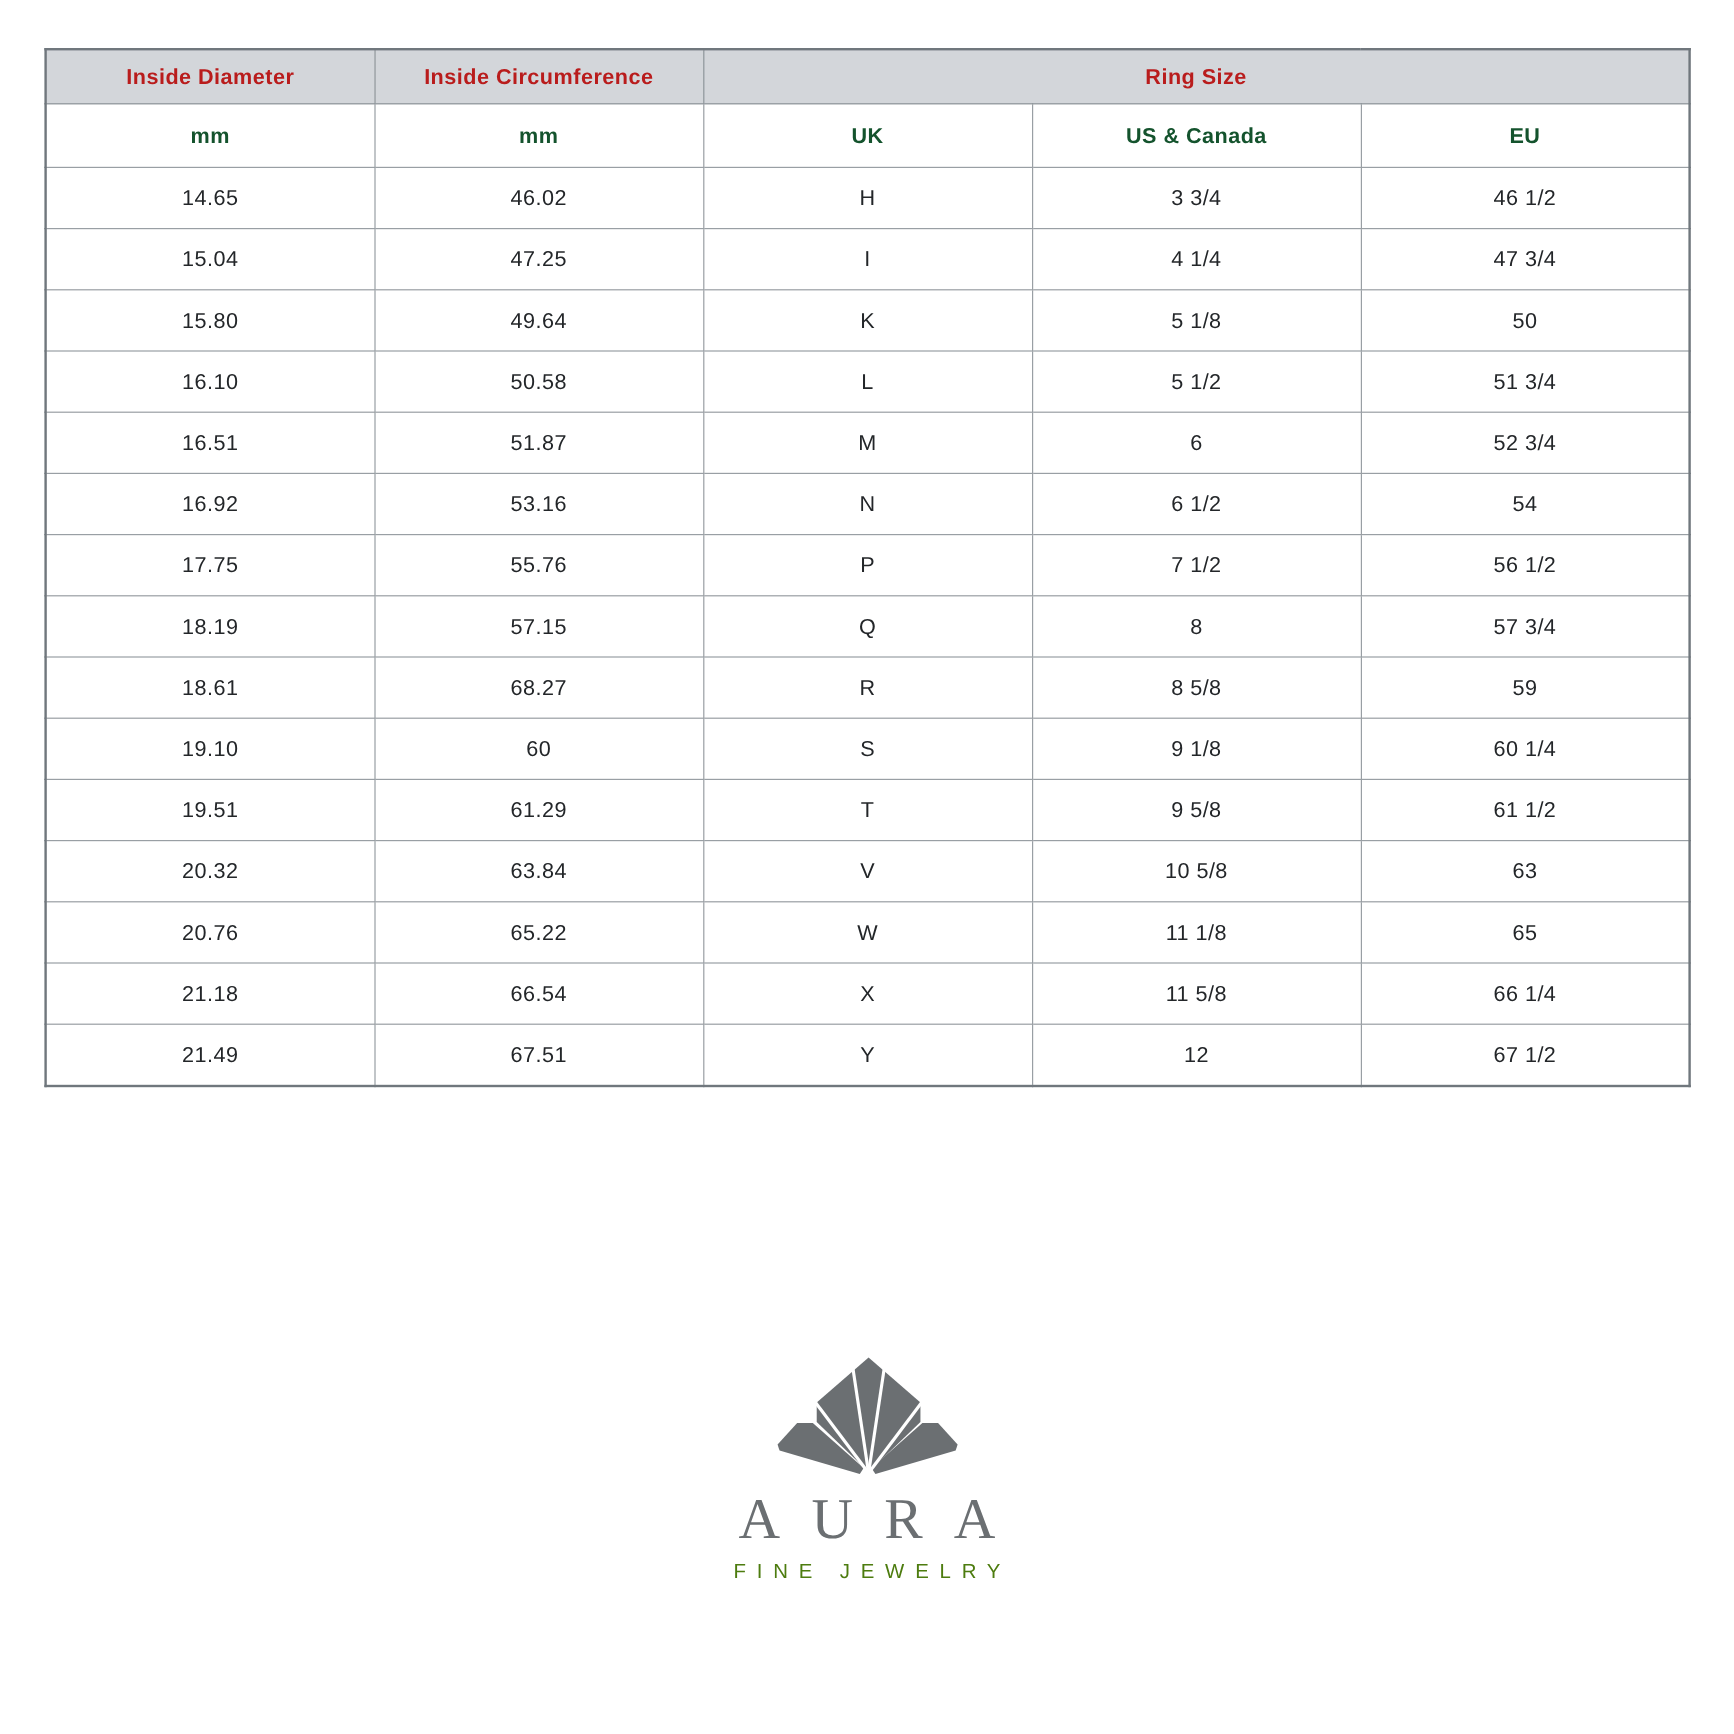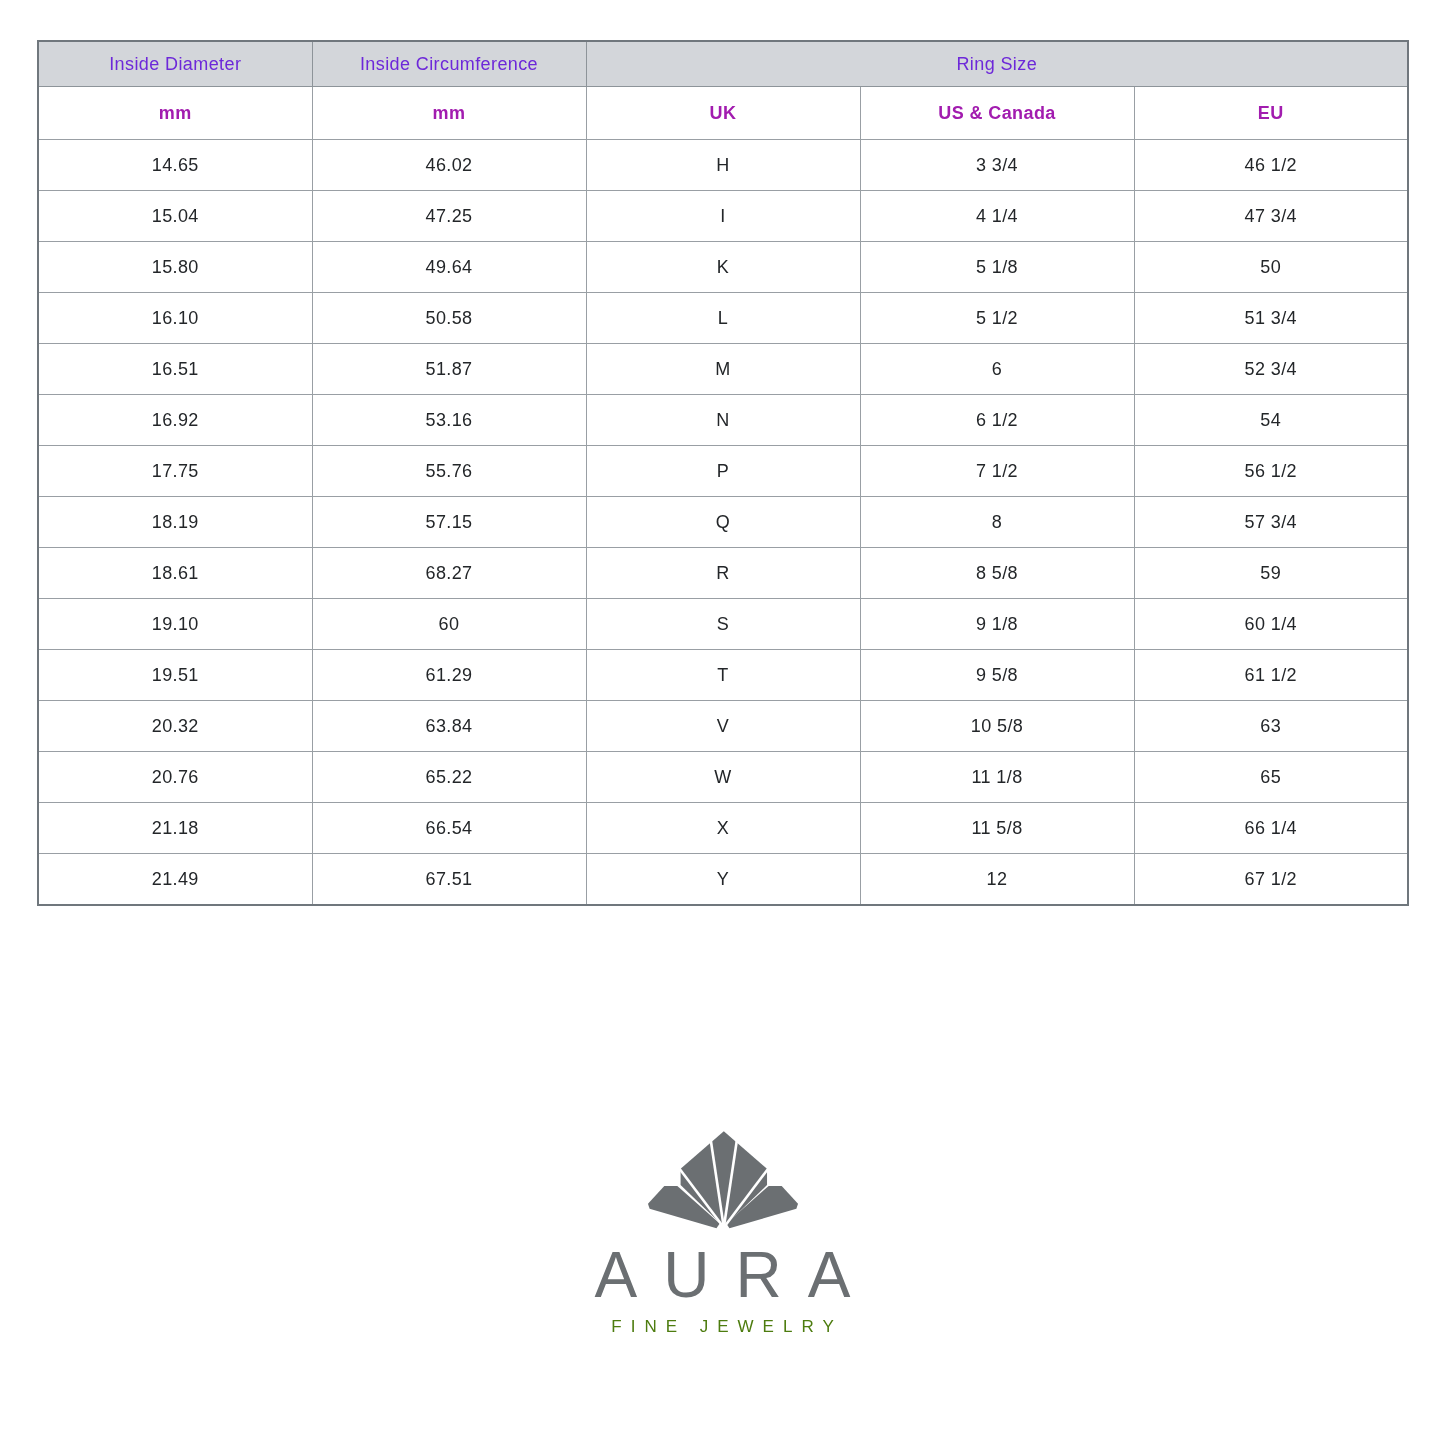--- a/index.html
+++ b/index.html
@@ -31,52 +31,52 @@
     border: 1px solid #999fa4;
     text-align: center;
     vertical-align: middle;
     font-size: 18px;
     letter-spacing: 0.4px;
     padding: 0;
   }
   tr.group-header th {
     background: #d3d6da;
     height: 44px;
-    font-weight: normal;
+    font-weight: bold;
     font-size: 18px;
-    color: #6d28d9;
+    color: #b91c1c;
     border-color: #8d9499;
   }
   tr.unit-header th {
     background: #ffffff;
     height: 52px;
     font-weight: bold;
     font-size: 18px;
-    color: #a21caf;
+    color: #14532d;
   }
   tbody td {
     height: 50px;
     font-weight: 400;
     background: #ffffff;
   }
   .brand-block {
     position: absolute;
     left: 0;
     top: 1128px;
     width: 100%;
     text-align: center;
   }
   .brand-icon {
     display: block;
     margin: 0 auto;
   }
   .brand-name {
     margin-top: 8px;
-    font-family: Liberation Sans, sans-serif;
-    font-size: 64px;
+    font-family: Liberation Serif, serif;
+    font-size: 48px;
     font-weight: 400;
     letter-spacing: 26px;
     text-indent: 26px; 
     color: #6b6f72;
     line-height: 1.05;
   }
   .brand-tagline {
     margin-top: 8px;
     font-family: "Liberation Sans", sans-serif;
     font-size: 17px;

